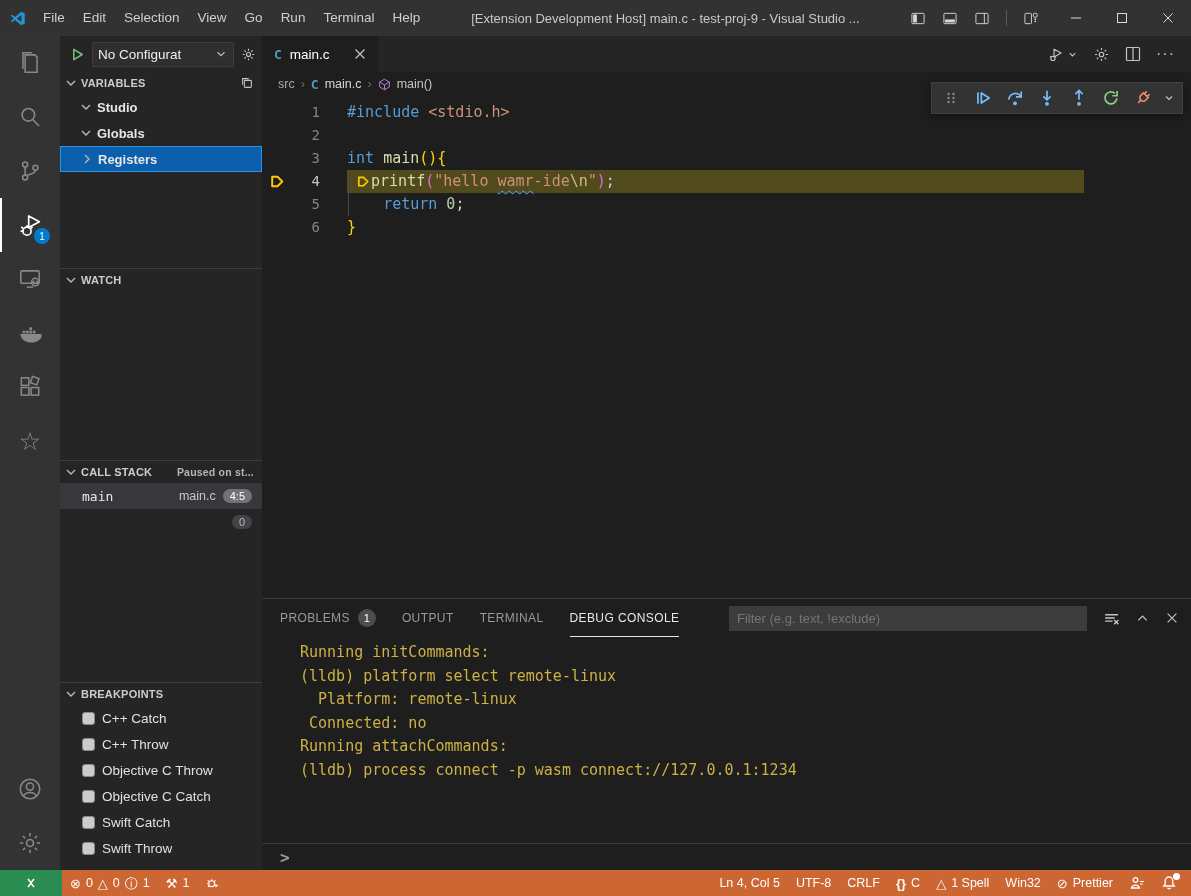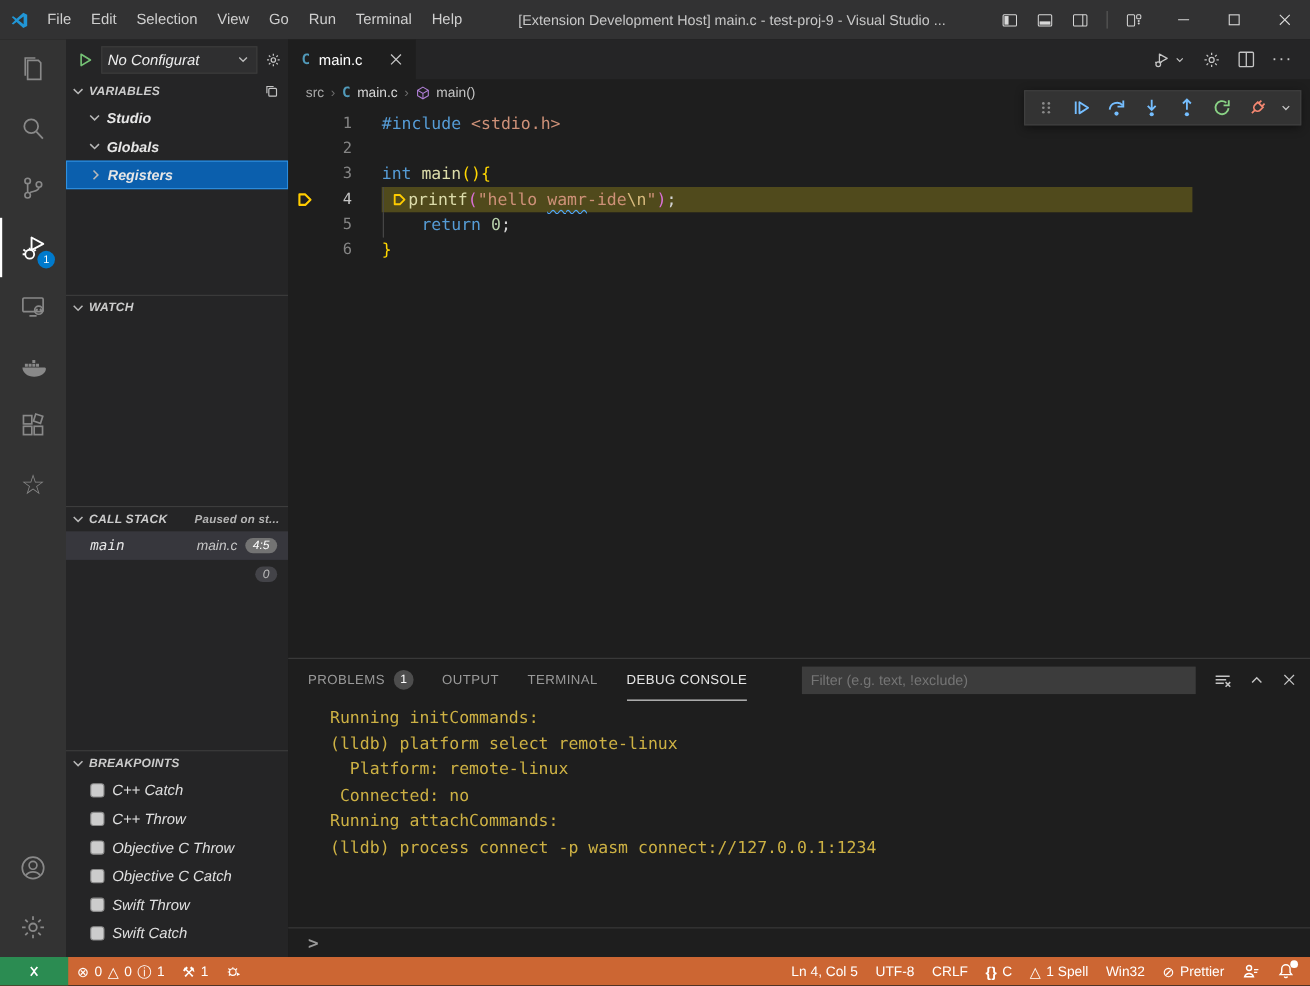--- a/index.html
+++ b/index.html
@@ -24,21 +24,21 @@
   
   .activitybar { width:60px; background:#333333; display:flex; flex-direction:column; }
   .ab-item { height:54px; display:flex; align-items:center; justify-content:center; color:#898989; position:relative; }
   .ab-item.active { color:#ffffff; border-left:2px solid #ffffff; }
   .ab-badge { position:absolute; right:10px; bottom:8px; min-width:16px; height:16px; border-radius:9px;
               background:#007acc; color:#fff; font-size:10px; display:flex; align-items:center; justify-content:center; }
   .ab-bottom { margin-top:auto; }
   .ab-glyph { font-size:25px; line-height:1; }
 
   
-  .sidebar { width:202px; background:#252526; display:flex; flex-direction:column; font-size:13px;font-style:italic; }
+  .sidebar { width:202px; background:#252526; display:flex; flex-direction:column; font-size:13px; }
   .sb-toolbar { height:36px; display:flex; align-items:center; padding:0 6px 0 10px; gap:7px; }
   .config-dropdown { flex:1; height:25px; background:#2f2f30; border:1px solid #3c3c3c; display:flex; align-items:center;
                      padding:0 5px; color:#eeeeee; font-size:13.5px; white-space:nowrap; overflow:hidden; }
   .config-dropdown .chev { margin-left:auto; color:#bbbbbb; }
   .sb-section { border-top:1px solid #3d3d3d; }
   .sb-section.first { border-top:none; }
   .sec-header { height:22px; display:flex; align-items:center; gap:2px; padding:0 8px 0 3px;
                 font-size:11px; font-weight:bold; color:#cccccc; letter-spacing:.2px; }
   .sec-desc { margin-left:8px; font-size:10.5px; font-weight:bold; color:#b5b5b5; white-space:nowrap;
               overflow:hidden; text-overflow:ellipsis; flex:1; text-align:right; }
@@ -369,25 +369,25 @@
           <div class="bp-row">
             <span class="bp-check"></span>
             <span>Objective C Throw</span>
           </div>
           <div class="bp-row">
             <span class="bp-check"></span>
             <span>Objective C Catch</span>
           </div>
           <div class="bp-row">
             <span class="bp-check"></span>
-            <span>Swift Throw</span>
+            <span>Swift Catch</span>
           </div>
           <div class="bp-row">
             <span class="bp-check"></span>
-            <span>Swift Catch</span>
+            <span>Swift Throw</span>
           </div>
         </div>
     </div>
   </div>
 
   <div class="editor-col">
     <div class="tabbar">
       <div class="tab">
         <span class="file-c-icon">C</span>
         <span>main.c</span>

